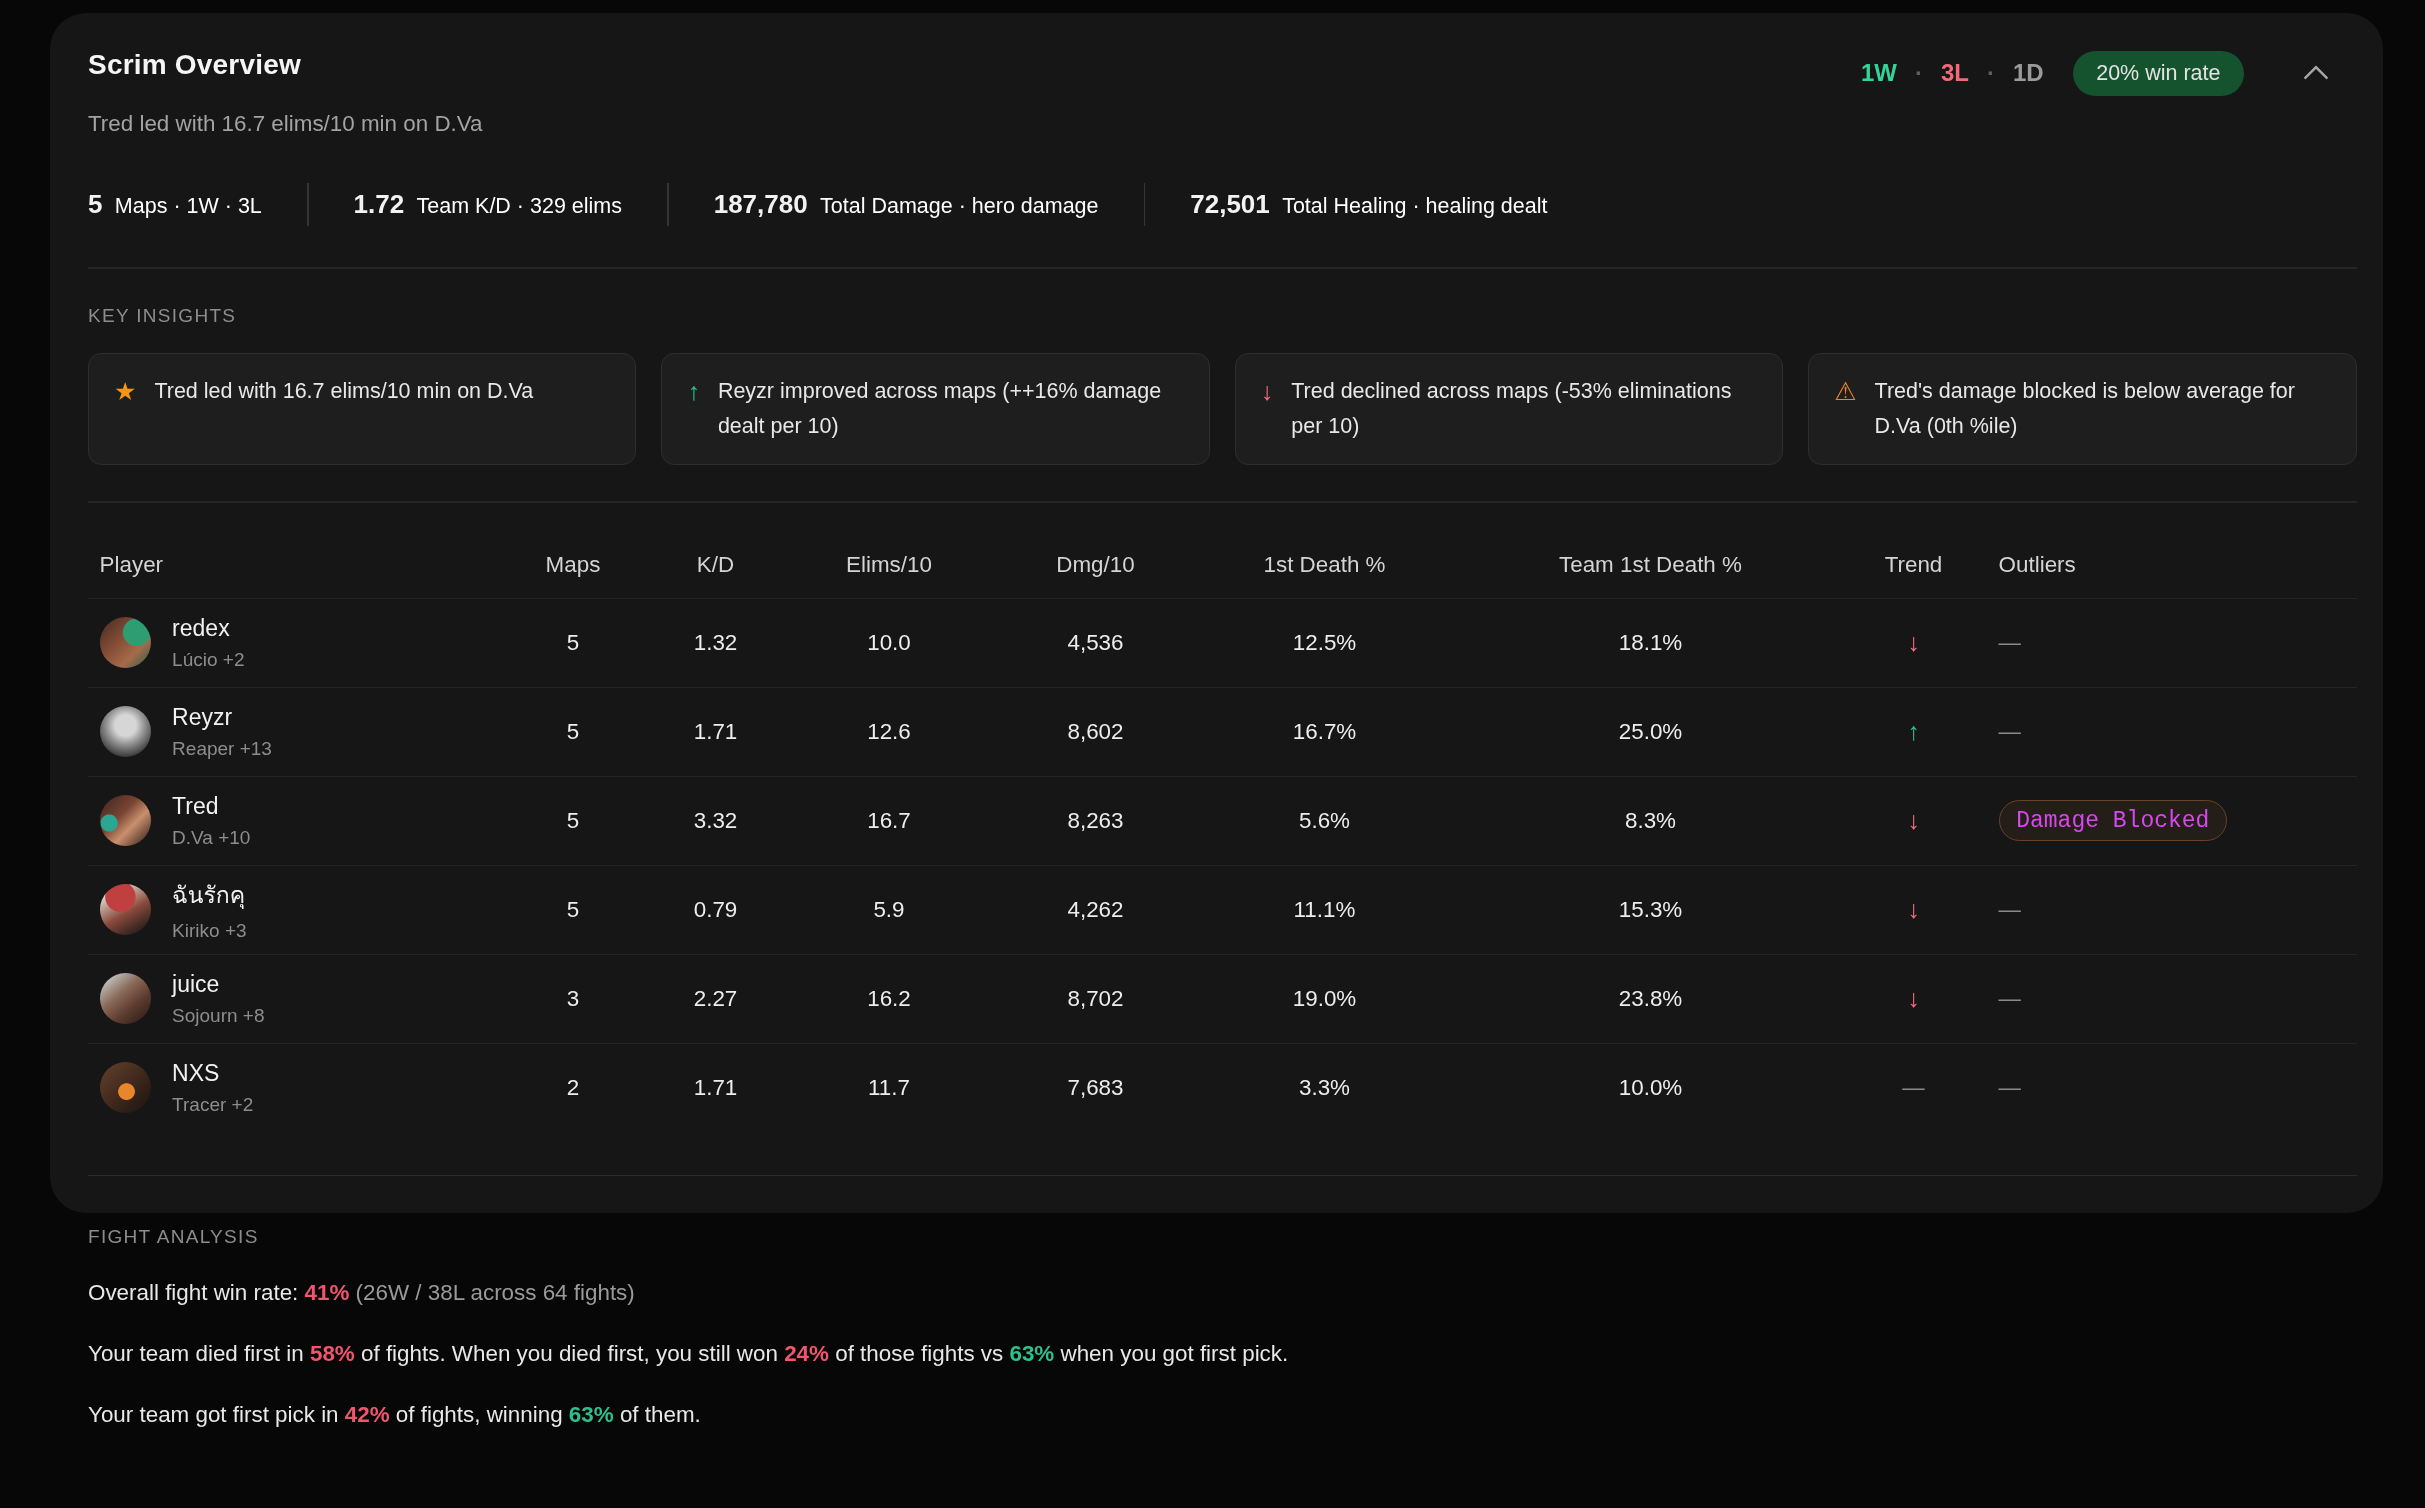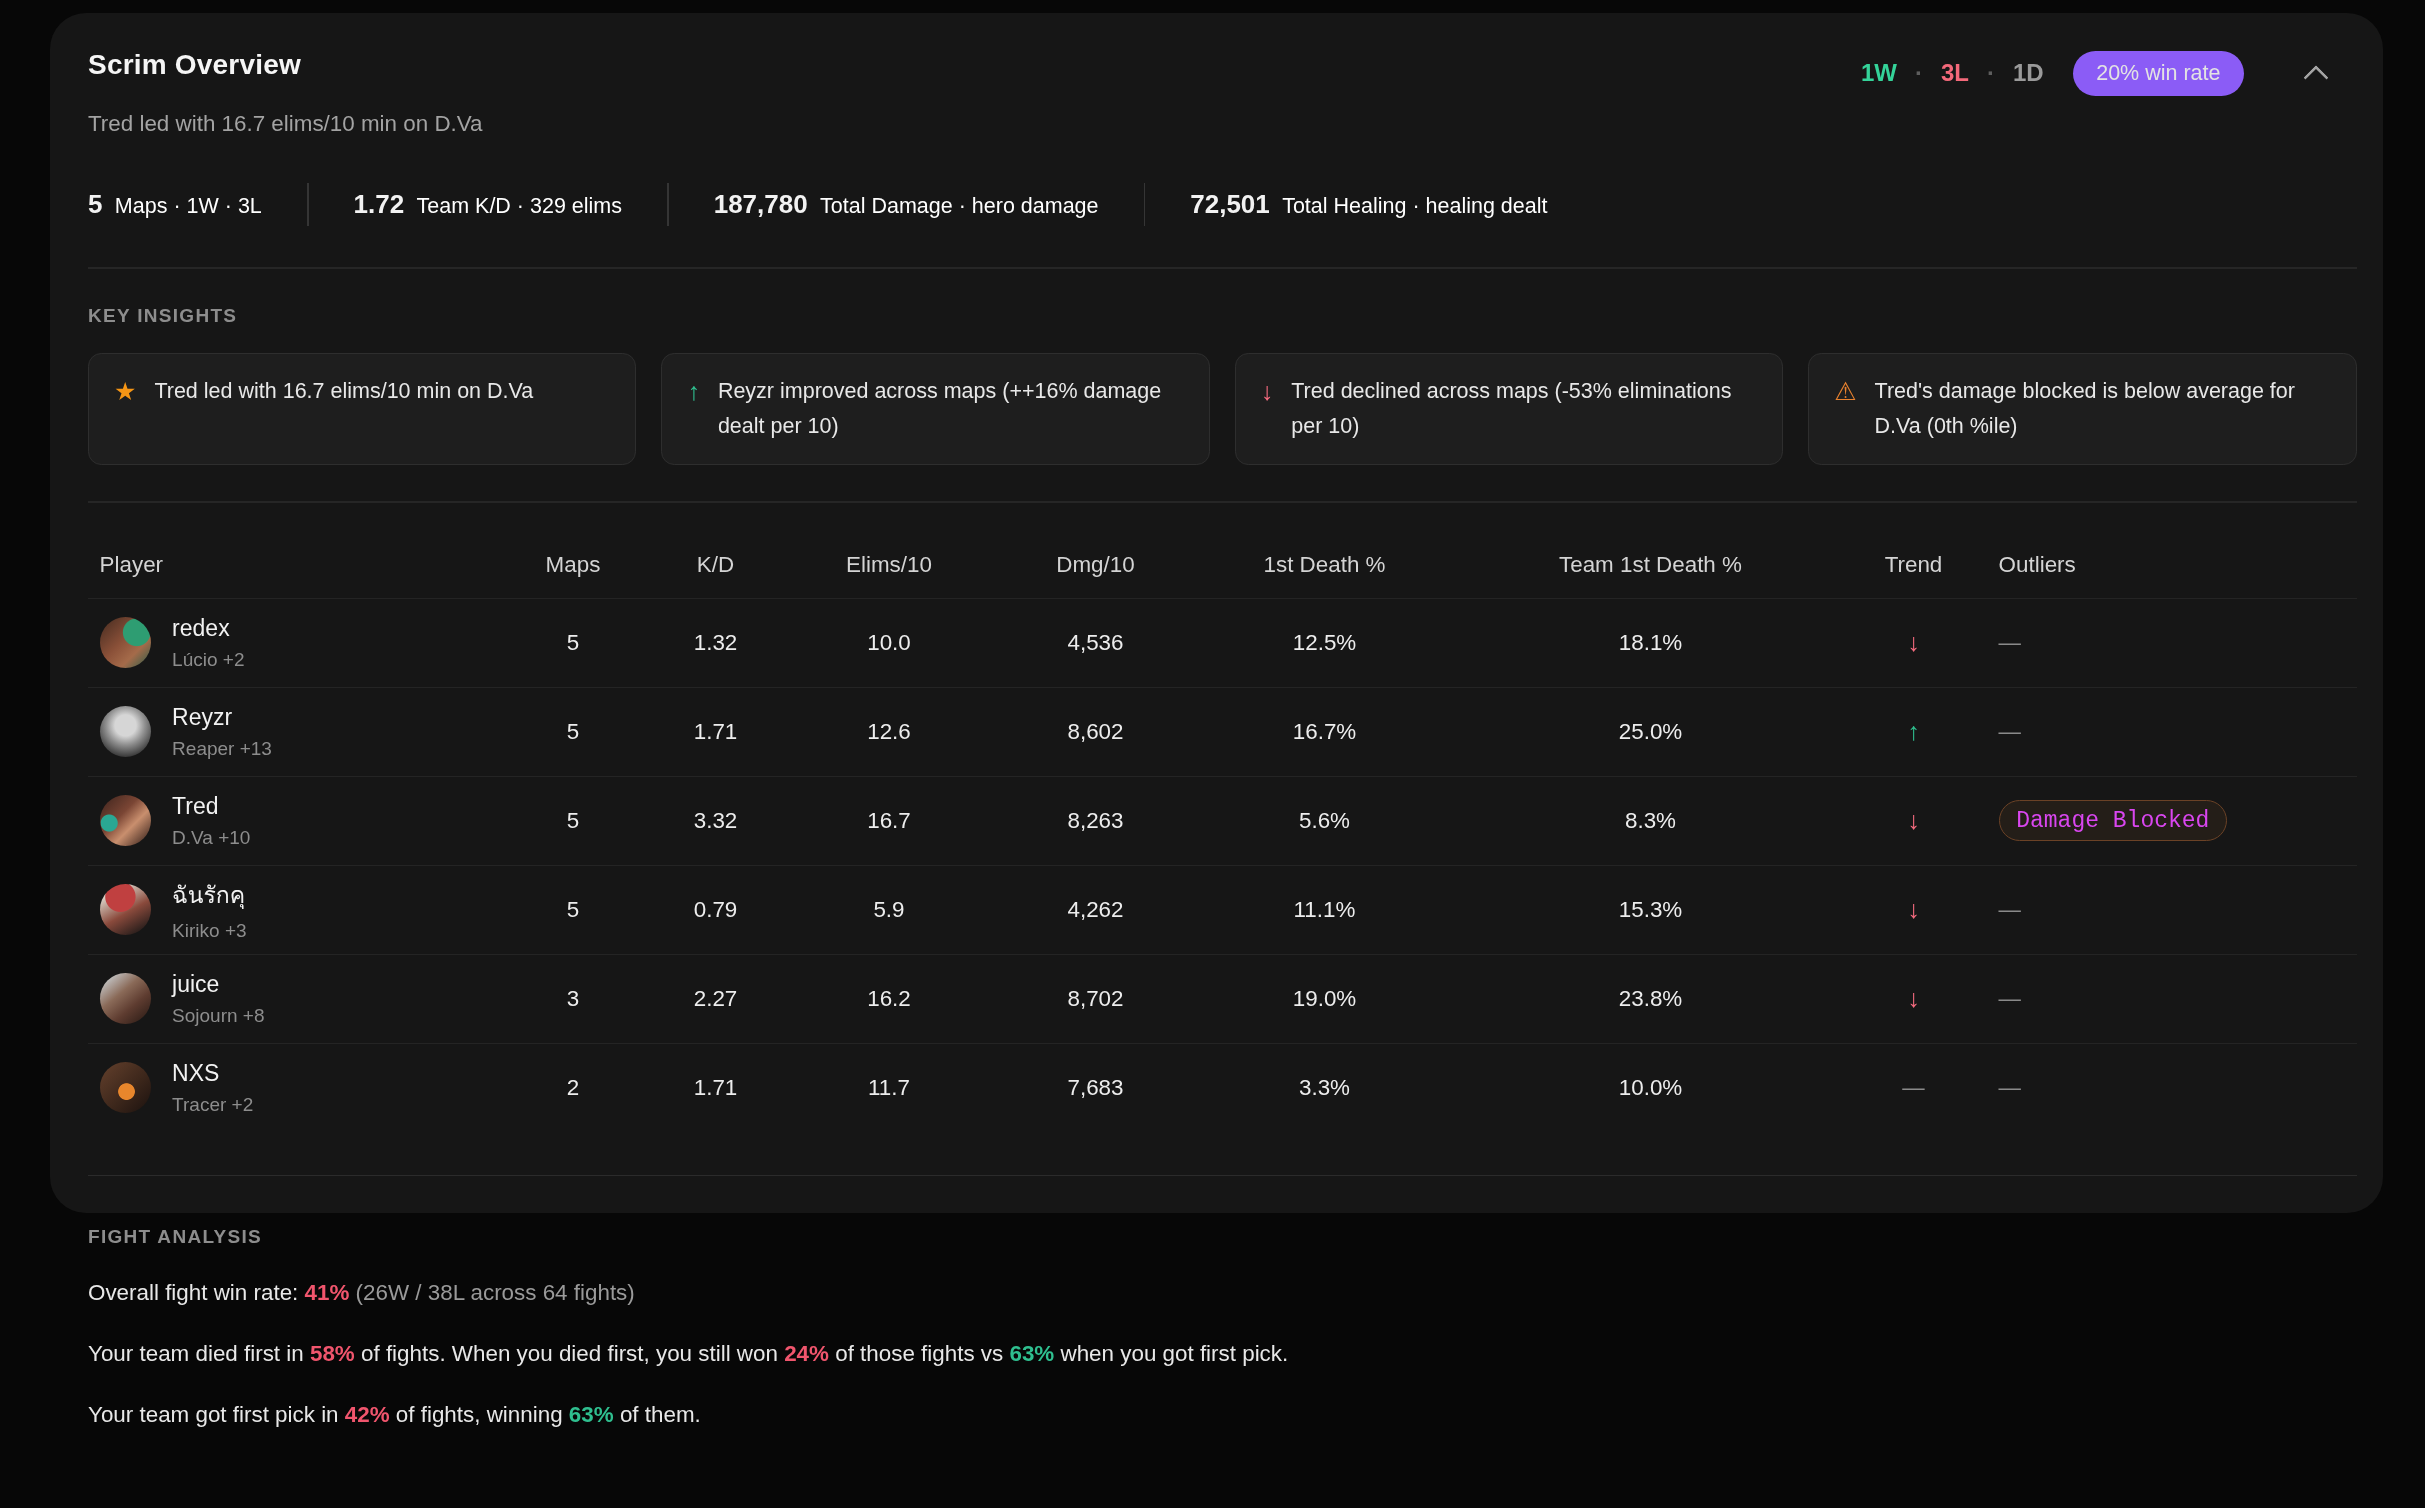--- a/index.html
+++ b/index.html
@@ -9,38 +9,38 @@
   .card { position:absolute; left:50px; top:13.2px; width:2333px; height:1200px;
     background:#161616; border-radius:36px; padding:36px 26.5px 0 38px; }
 
   
   .hdr-row { display:flex; align-items:flex-start; justify-content:space-between; }
   .title { font-size:28px; font-weight:700; color:#f5f5f5; letter-spacing:0.2px; }
   .hdr-right { display:flex; align-items:center; gap:18px; margin-top:1.7px; padding-right:23px; }
   .rec { font-size:24px; font-weight:700; }
   .rec-sep { color:#5d5d5d; font-size:24px; font-weight:700; }
   .rec-w { color:#34d399; } .rec-l { color:#f4697a; } .rec-d { color:#9a9a9a; }
-  .pill { margin-left:11.6px; background:#8b5cf6; color:#e3e3e3; font-size:21.5px;
+  .pill { margin-left:11.6px; background:#14532d; color:#e3e3e3; font-size:21.5px;
     padding:10px 23px; border-radius:827px; white-space:nowrap; }
   .chev-btn { margin-left:36px; width:36px; height:36px; display:flex; align-items:center;
     justify-content:center; cursor:pointer; background:none; border:none; }
   .chev { width:18px; height:18px; border-left:3.3px solid #a3a3a3; border-top:3.3px solid #a3a3a3;
     transform:rotate(45deg) translate(3.3px,3.3px); border-radius:1.7px; }
   .subtitle { margin-top:15px; font-size:22.4px; color:#a3a3a3; }
 
   
   .stats { margin-top:46px; display:flex; align-items:center; }
   .stat { display:flex; align-items:baseline; gap:12.4px; white-space:nowrap; }
   .stat-val { font-size:26px; font-weight:700; color:#f2f2f2; }
   .stat-lab { font-size:21.5px; color:#ffffff; }
   .vsep { width:1.7px; height:43px; background:#353535; margin:0 45px; align-self:center; }
 
   .hr { height:1.7px; background:#262626; margin-top:41px; }
 
-  .section-label { font-size:19px; letter-spacing:1.3px; color:#8d8d8d; font-weight:700; }
+  .section-label { font-size:19px; letter-spacing:1.3px; color:#8d8d8d; font-weight:400; }
 
   
   .ins-grid { margin-top:26.5px; display:grid; grid-template-columns:repeat(4,1fr); gap:25px; }
   .ins-card { background:#1e1e1e; border:1.7px solid #2e2e2e; border-radius:13.2px;
     min-height:108px; padding:20px 25px; display:flex; gap:18px; align-items:flex-start; }
   .ins-icon { font-size:25px; line-height:35px; flex:0 0 auto; }
   .ins-star { color:#f59515; } .ins-up { color:#2fbf8f; } .ins-down { color:#f56b7f; }
   .ins-warn { color:#e8822f; }
   .ins-text { font-size:21.5px; color:#e8e8e8; line-height:35px; }
 

